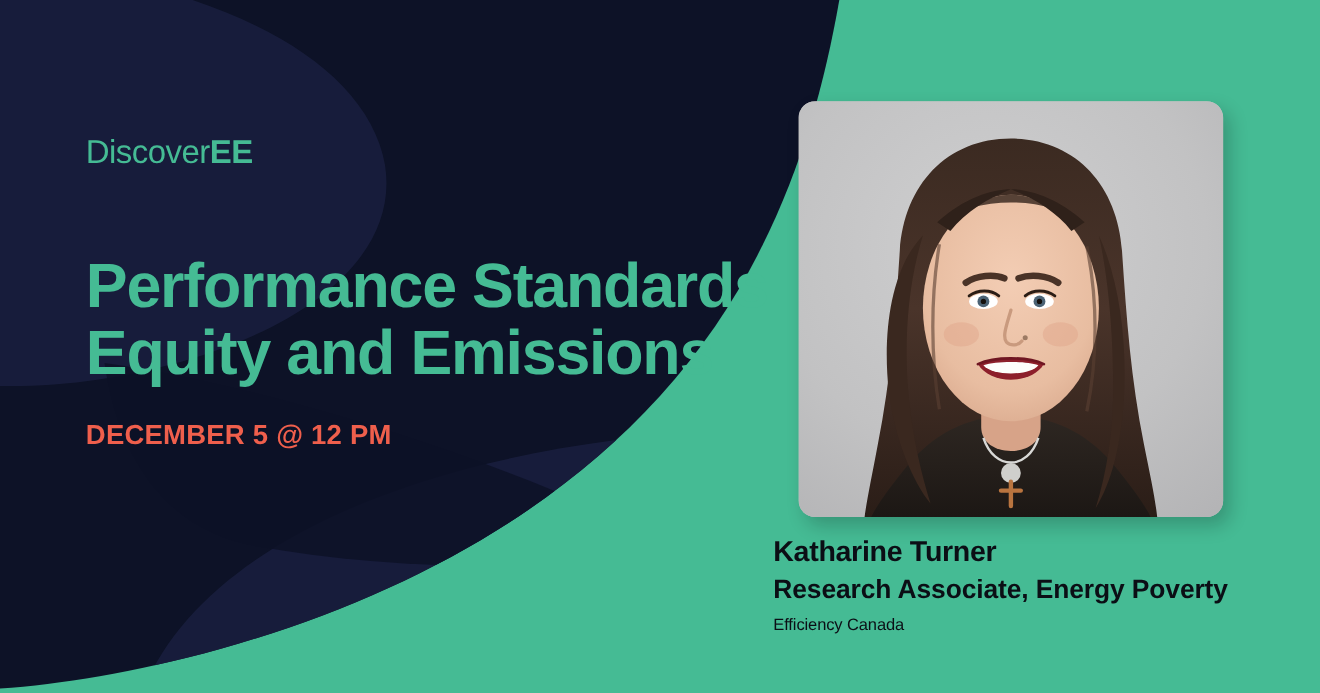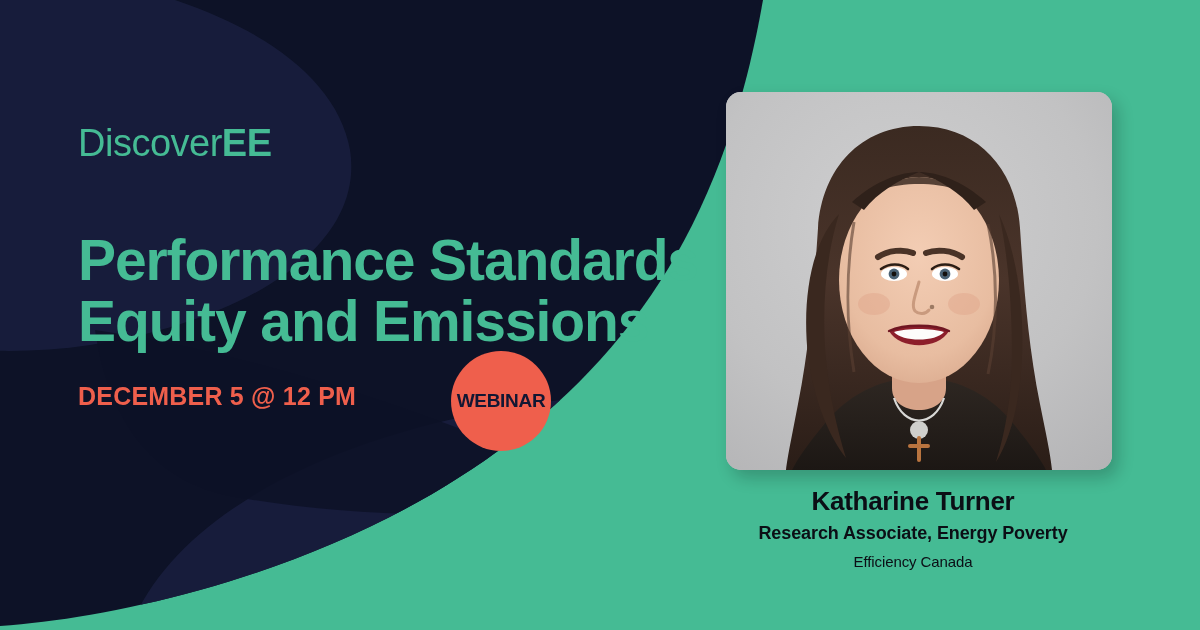--- a/index.html
+++ b/index.html
@@ -35,21 +35,21 @@
     left: 78px;
     top: 0;
     width: 640px;
     height: 630px;
   }
 
   .logo {
     position: absolute;
     left: 0;
     top: 124px;
-    font-size: 38px;
+    font-size: 30px;
     letter-spacing: -0.5px;
     line-height: 1;
     color: #45BB94;
     white-space: nowrap;
   }
   .logo .logo-light { font-weight: 300; }
   .logo .logo-bold  { font-weight: 700; }
 
   .headline {
     position: absolute;
@@ -106,32 +106,31 @@
     box-shadow: 6px 8px 16px rgba(10, 20, 18, 0.22);
     background: #c3c3c4;
   }
   .photo-svg { display: block; width: 386px; height: 378px; }
 
   .speaker {
     position: absolute;
     left: 703px;
     top: 486px;
     width: 420px;
-    text-align: center;
     color: #0b0e15;
   }
   .speaker-name {
     font-size: 26px;
     font-weight: 700;
     letter-spacing: -0.3px;
     line-height: 1.2;
   }
   .speaker-role {
     margin-top: 6px;
-    font-size: 18px;
+    font-size: 24px;
     font-weight: 700;
     letter-spacing: -0.1px;
     line-height: 1.2;
   }
   .speaker-org {
     margin-top: 8px;
     font-size: 15px;
     font-weight: 400;
     letter-spacing: -0.1px;
     line-height: 1.2;
@@ -171,23 +170,20 @@
     </div>
 
     <h1 class="headline">
       <span class="hl-line">Performance Standards</span>
       <span class="hl-line">Equity and Emissions</span>
     </h1>
 
     <div class="date-text">DECEMBER 5 @ 12 PM</div>
   </div>
 
-  <div class="webinar-badge">
-    <span class="webinar-badge-label">WEBINAR</span>
-  </div>
 
   <div class="photo-frame">
     <svg class="photo-svg" viewBox="0 0 386 378">
       <defs>
         <radialGradient id="bgGrad" cx="45%" cy="35%" r="85%">
           <stop offset="0%" stop-color="#cfcfd0"></stop>
           <stop offset="60%" stop-color="#c2c2c3"></stop>
           <stop offset="100%" stop-color="#b3b3b5"></stop>
         </radialGradient>
         <linearGradient id="hairGrad" x1="0" y1="0" x2="0" y2="1">

